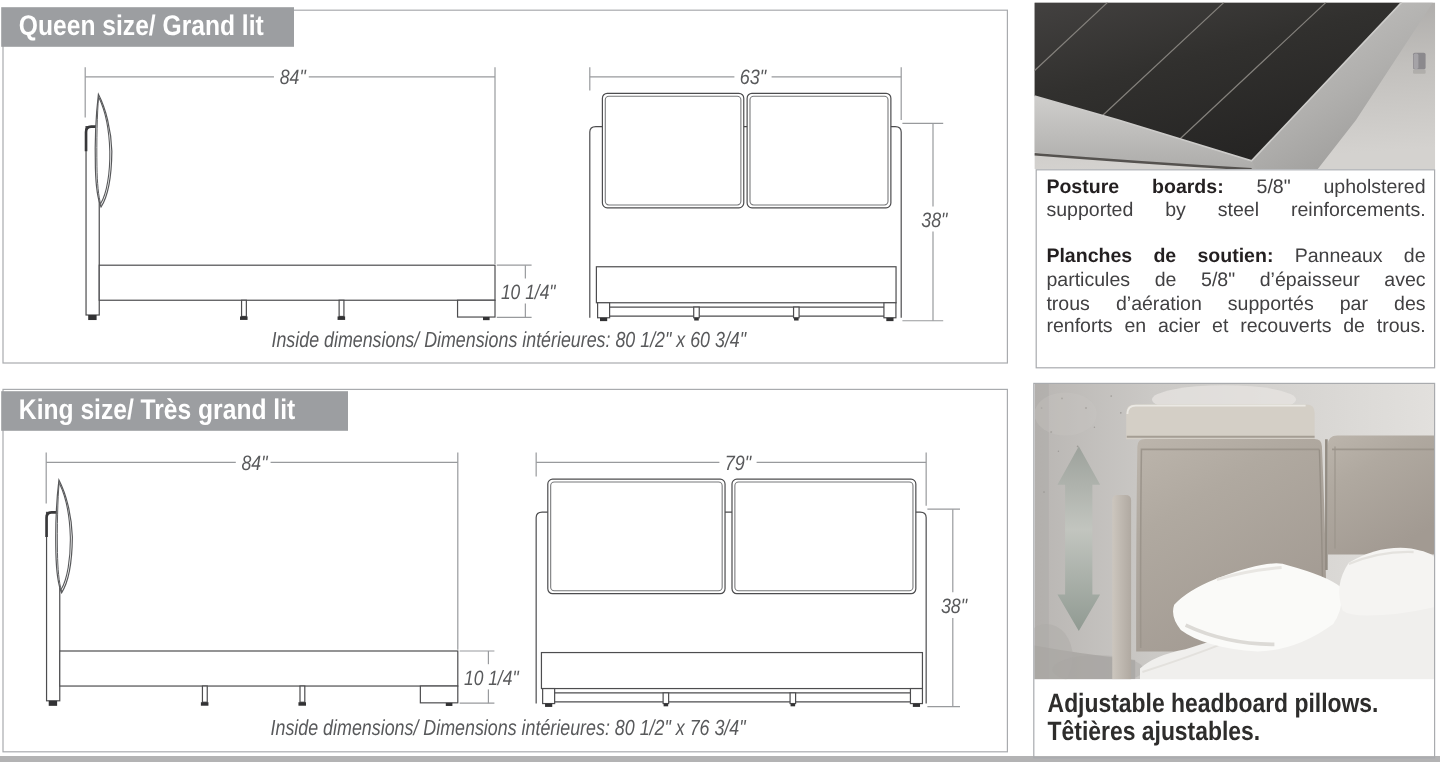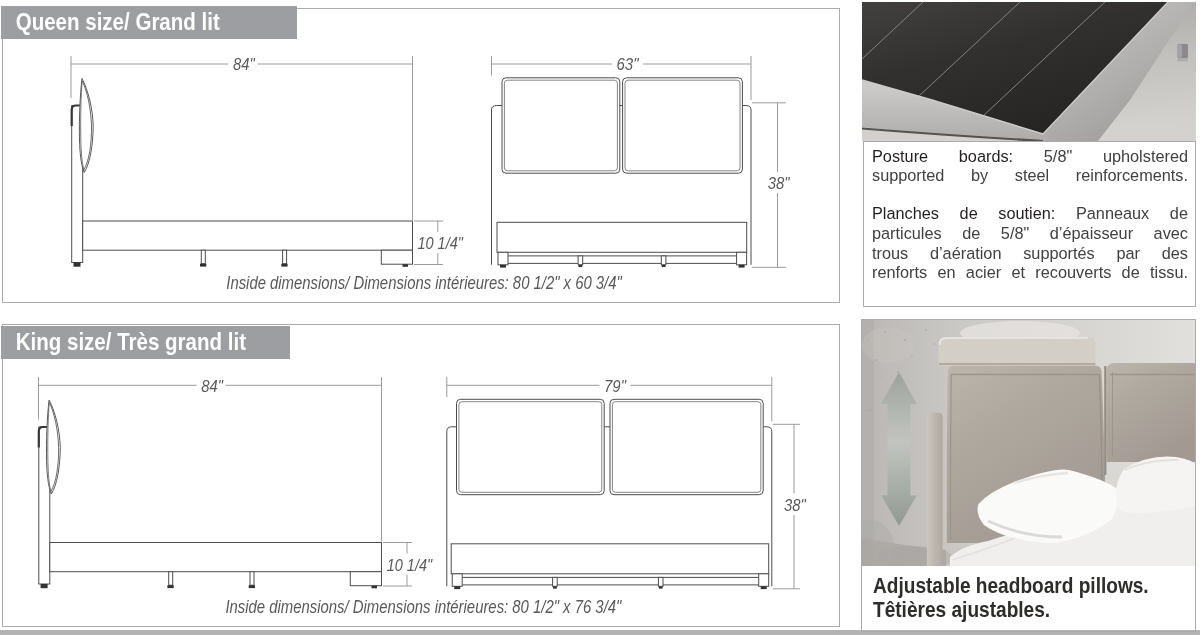--- a/index.html
+++ b/index.html
@@ -5,31 +5,31 @@
   html,body{margin:0;padding:0;}
   body{width:1200px;height:635px;position:relative;background:#ffffff;
        font-family:"Liberation Sans",sans-serif;overflow:hidden;}
   .panel{position:absolute;border:1px solid #a9abae;background:transparent;}
   .banner{position:absolute;background:#9c9ea1;}
   .banner span{display:inline-block;color:#fff;font-weight:bold;font-size:23.7px;
                line-height:33px;padding-left:17px;transform:scaleX(0.866);
                transform-origin:0 50%;white-space:pre;}
   .jline{text-align:justify;height:19.7px;line-height:19.7px;overflow:hidden;}
   .jline::after{content:"";display:inline-block;width:100%;}
-  b{font-weight:normal;color:#231f20;}
+  b{font-weight:bold;color:#231f20;}
   svg{position:absolute;left:0;top:0;}
 </style>
 </head>
 <body>
 
 <div style="position:absolute;left:0;top:630px;width:1200px;height:5px;background:#b3b3b4;"></div>
 
 <div class="panel" style="left:2px;top:8px;width:836px;height:293px;"></div>
 
-<div class="banner" style="left:1px;top:6px;width:296px;height:33px;"><span>Queen size/ Grand lit</span></div>
+<div class="banner" style="left:1px;top:6px;width:244px;height:33px;"><span>Queen size/ Grand lit</span></div>
 
 <div class="panel" style="left:2px;top:324px;width:836px;height:301px;"></div>
 
 <div class="banner" style="left:1px;top:326px;width:289px;height:33px;"><span>King size/ Très grand lit</span></div>
 
 <svg width="1200" height="635" viewBox="0 0 1200 635">
   <defs>
     <linearGradient id="darktop" x1="0" y1="0" x2="0.6" y2="1">
       <stop offset="0" stop-color="#434140"></stop>
       <stop offset="0.45" stop-color="#31302e"></stop>
@@ -350,21 +350,21 @@
 
 
   <div class="jline">supported by steel reinforcements.</div>
 
   <div class="jline" style="margin-top:18px;"><b>Planches de soutien:</b> Panneaux de</div>
 
   <div class="jline">particules de 5/8" d’épaisseur avec</div>
 
   <div class="jline">trous d’aération supportés par des</div>
 
-  <div class="jline">renforts en acier et recouverts de tissu.</div>
+  <div class="jline">renforts en acier et recouverts de trous.</div>
 </div>
 
 <div style="position:absolute;left:861px;top:319px;width:335px;height:313px;border:1px solid #a9abae;background:transparent;box-sizing:border-box;"></div>
 
 <div style="position:absolute;left:873.4px;top:573.6px;font-size:22.2px;line-height:24.3px;font-weight:bold;color:#2e2d2c;transform:scaleX(0.86);transform-origin:0 0;">
     <div style="white-space:nowrap;">Adjustable headboard pillows.</div>
     <div style="white-space:nowrap;">Têtières ajustables.</div>
   </div>
 
 </body></html>

